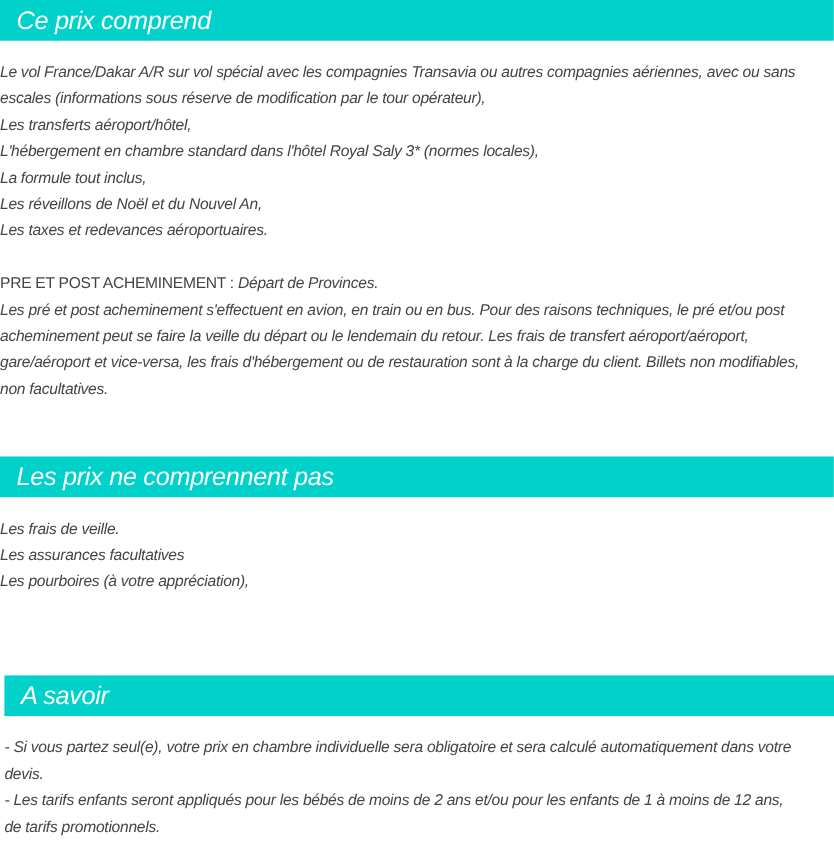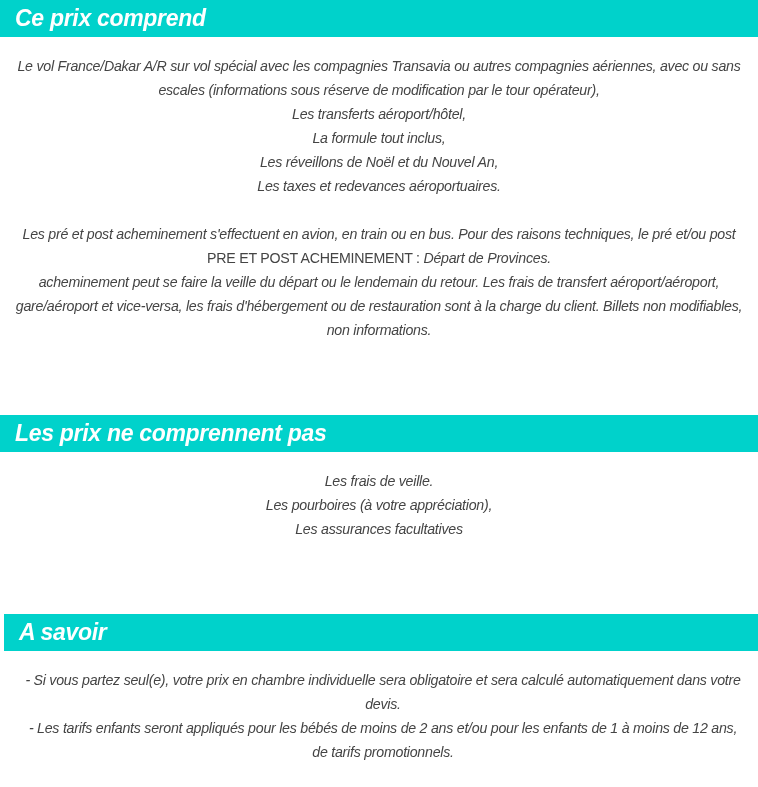--- a/index.html
+++ b/index.html
@@ -19,32 +19,31 @@
       height: 37px;
       display: flex;
       align-items: center;
       padding-left: 15px;
       box-sizing: border-box;
     }
     .section-header h2 {
       margin: 0;
       font-size: 23px;
       font-style: italic;
-      font-weight: bold;
+      font-weight: normal;
       color: #ffffff;
       letter-spacing: -0.3px;
       line-height: 37px;
     }
     .section-body {
       font-size: 14.2px;
       line-height: 24px;
       font-style: italic;
       letter-spacing: -0.25px;
       padding: 0;
-      text-align: center;
     }
     .line { display: block; }
     .upright { font-style: normal; }
     .blank { display: block; height: 24px; }
     #s1 { position: absolute; top: 0; left: 0; width: 758px; }
     #s1 .section-body { margin-top: 17px; }
     #s2 { position: absolute; top: 415px; left: 0; width: 758px; }
     #s2 .section-body { margin-top: 17px; }
     #s3 { position: absolute; top: 614px; left: 4px; width: 758px; }
     #s3 .section-body { margin-top: 17px; }
@@ -53,40 +52,41 @@
 <body>
 
 <section id="s1">
   <div class="section-header">
     <h2>Ce prix comprend</h2>
   </div>
   <div class="section-body">
     <span class="line">Le vol France/Dakar A/R sur vol spécial avec les compagnies Transavia ou autres compagnies aériennes, avec ou sans</span>
     <span class="line">escales (informations sous réserve de modification par le tour opérateur),</span>
     <span class="line">Les transferts aéroport/hôtel,</span>
+    <span class="line">L'hébergement en chambre standard dans l'hôtel Royal Saly 3* (normes locales),</span>
     <span class="line">La formule tout inclus,</span>
     <span class="line">Les réveillons de Noël et du Nouvel An,</span>
     <span class="line">Les taxes et redevances aéroportuaires.</span>
     <span class="blank"></span>
+    <span class="line"><span class="upright">PRE ET POST ACHEMINEMENT : </span><span>Départ de Provinces.</span></span>
     <span class="line">Les pré et post acheminement s'effectuent en avion, en train ou en bus. Pour des raisons techniques, le pré et/ou post</span>
-    <span class="line"><span class="upright">PRE ET POST ACHEMINEMENT : </span><span>Départ de Provinces.</span></span>
     <span class="line">acheminement peut se faire la veille du départ ou le lendemain du retour. Les frais de transfert aéroport/aéroport,</span>
     <span class="line">gare/aéroport et vice-versa, les frais d'hébergement ou de restauration sont à la charge du client. Billets non modifiables,</span>
-    <span class="line">non informations.</span>
+    <span class="line">non facultatives.</span>
   </div>
 </section>
 
 <section id="s2">
   <div class="section-header">
     <h2>Les prix ne comprennent pas</h2>
   </div>
   <div class="section-body">
     <span class="line">Les frais de veille.</span>
+    <span class="line">Les assurances facultatives</span>
     <span class="line">Les pourboires (à votre appréciation),</span>
-    <span class="line">Les assurances facultatives</span>
   </div>
 </section>
 
 <section id="s3">
   <div class="section-header">
     <h2>A savoir</h2>
   </div>
   <div class="section-body">
     <span class="line">- Si vous partez seul(e), votre prix en chambre individuelle sera obligatoire et sera calculé automatiquement dans votre</span>
     <span class="line">devis.</span>

